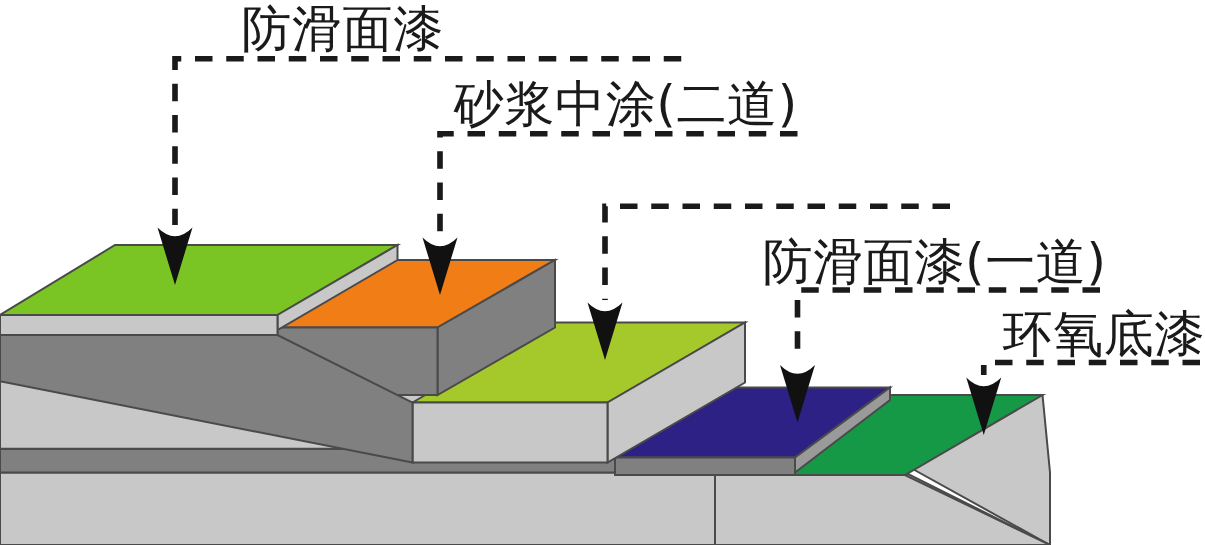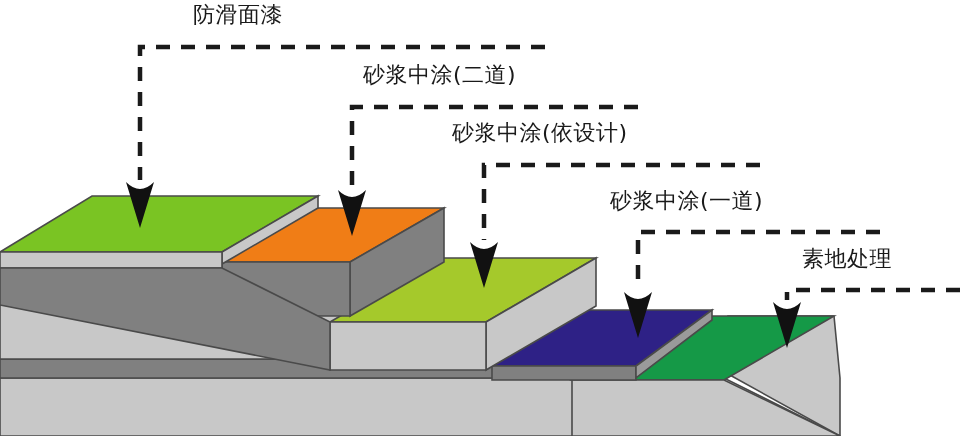--- a/index.html
+++ b/index.html
@@ -22,21 +22,21 @@
     position: absolute;
     top: 0;
     left: 0;
     display: block;
   }
   .lbl {
     position: absolute;
     white-space: nowrap;
     color: #1a1a1a;
     font-family: "DejaVu Sans", "Liberation Sans", sans-serif;
-    font-size: 22px;
+    font-size: 40px;
     line-height: 1;
     letter-spacing: 0.5px;
     font-weight: 400;
     user-select: none;
   }
 </style>
 </head>
 <body>
 
 <div id="stage">
@@ -118,19 +118,18 @@
       <path d="M470 242 Q484 256 498 242 L484 288 Z"></path>
       <path d="M624 292 Q638 306 652 292 L638 338 Z"></path>
       <path d="M773 302 Q787 316 801 302 L787 348 Z"></path>
     </g>
   </svg>
 
   <div class="lbl" style="left:193px; top:4px;">防滑面漆</div>
 
   <div class="lbl" style="left:363px; top:64px;">砂浆中涂(二道)</div>
 
-  <div class="lbl" style="left:452px; top:122px;">砂浆中涂(依设计)</div>
 
-  <div class="lbl" style="left:610px; top:190px;">砂浆中涂(一道)</div>
+  <div class="lbl" style="left:610px; top:190px;">防滑面漆(一道)</div>
 
-  <div class="lbl" style="left:802px; top:248px;">素地处理</div>
+  <div class="lbl" style="left:802px; top:248px;">环氧底漆</div>
 
 </div>
 
 </body></html>

